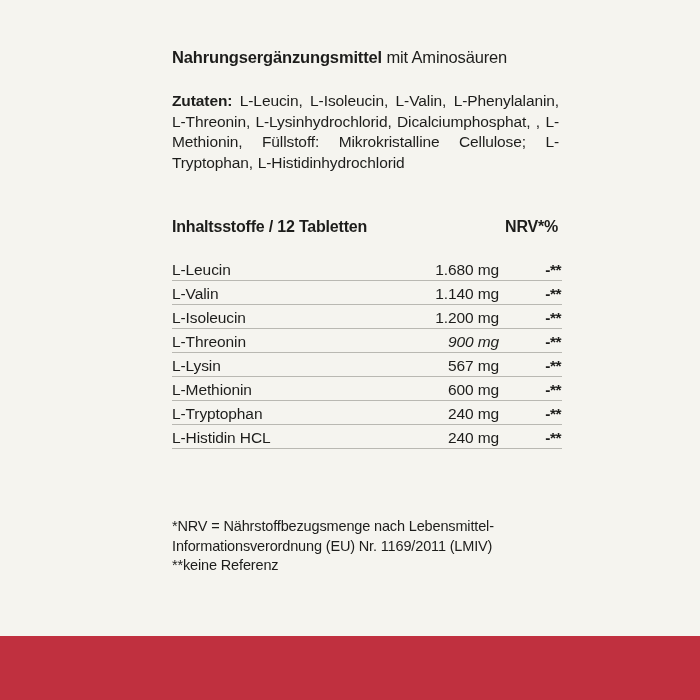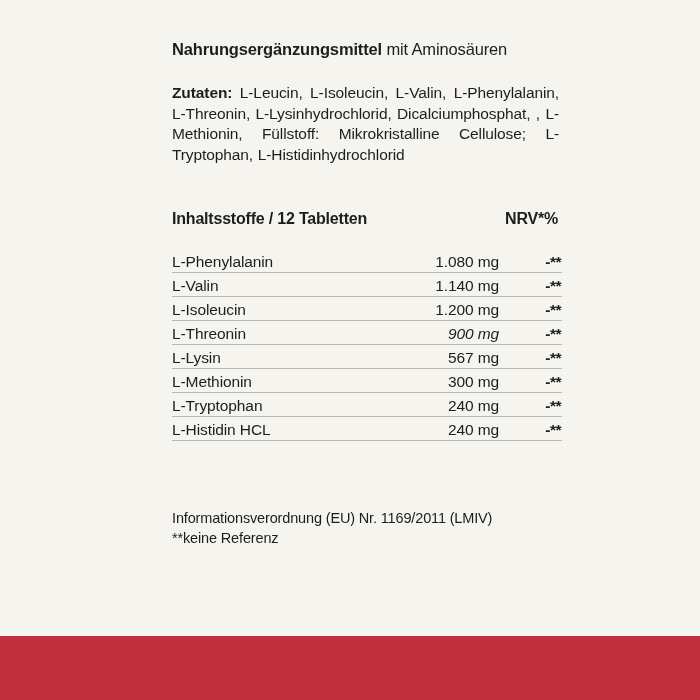--- a/index.html
+++ b/index.html
@@ -24,21 +24,21 @@
     top: 0;
     width: 700px;
     height: 636px;
     background: #f5f4ef;
     box-sizing: border-box;
   }
 
   .content {
     position: absolute;
     left: 172px;
-    top: 8px;
+    top: 16px;
     width: 387px;
   }
 
   
   .headline {
     margin-top: 30px;
     font-size: 16.5px;
     line-height: 22px;
     letter-spacing: -0.15px;
     white-space: nowrap;
@@ -151,22 +151,22 @@
 
     <div class="table-block">
       <div class="table-head">
         <span class="th-name">Inhaltsstoffe / 12 Tabletten</span>
         <span class="th-nrv">NRV*%</span>
       </div>
 
       <table class="nutrients">
         <tbody>
             <tr>
-              <td class="c-name" style="border-bottom-color: rgb(185, 184, 178);">L-Phenylalanin</td>
-              <td class="c-amount" style="border-bottom-color: rgb(185, 184, 178);">1.080 mg</td>
+              <td class="c-name" style="border-bottom-color: rgb(185, 184, 178);">L-Leucin</td>
+              <td class="c-amount" style="border-bottom-color: rgb(185, 184, 178);">1.680 mg</td>
               <td class="c-nrv" style="border-bottom-color: rgb(185, 184, 178);">-**</td>
             </tr>
             <tr>
               <td class="c-name" style="border-bottom-color: rgb(185, 184, 178);">L-Valin</td>
               <td class="c-amount" style="border-bottom-color: rgb(185, 184, 178);">1.140 mg</td>
               <td class="c-nrv" style="border-bottom-color: rgb(185, 184, 178);">-**</td>
             </tr>
             <tr>
               <td class="c-name" style="border-bottom-color: rgb(185, 184, 178);">L-Isoleucin</td>
               <td class="c-amount" style="border-bottom-color: rgb(185, 184, 178);">1.200 mg</td>
@@ -177,38 +177,39 @@
               <td class="c-amount" style="border-bottom-color: rgb(185, 184, 178); font-style: italic;">900 mg</td>
               <td class="c-nrv" style="border-bottom-color: rgb(185, 184, 178);">-**</td>
             </tr>
             <tr>
               <td class="c-name" style="border-bottom-color: rgb(185, 184, 178);">L-Lysin</td>
               <td class="c-amount" style="border-bottom-color: rgb(185, 184, 178);">567 mg</td>
               <td class="c-nrv" style="border-bottom-color: rgb(185, 184, 178);">-**</td>
             </tr>
             <tr>
               <td class="c-name" style="border-bottom-color: rgb(185, 184, 178);">L-Methionin</td>
-              <td class="c-amount" style="border-bottom-color: rgb(185, 184, 178);">300 mg</td>
+              <td class="c-amount" style="border-bottom-color: rgb(185, 184, 178);">600 mg</td>
               <td class="c-nrv" style="border-bottom-color: rgb(185, 184, 178);">-**</td>
             </tr>
             <tr>
               <td class="c-name" style="border-bottom-color: rgb(185, 184, 178);">L-Tryptophan</td>
               <td class="c-amount" style="border-bottom-color: rgb(185, 184, 178);">240 mg</td>
               <td class="c-nrv" style="border-bottom-color: rgb(185, 184, 178);">-**</td>
             </tr>
             <tr>
               <td class="c-name" style="border-bottom-color: rgb(185, 184, 178);">L-Histidin HCL</td>
               <td class="c-amount" style="border-bottom-color: rgb(185, 184, 178);">240 mg</td>
               <td class="c-nrv" style="border-bottom-color: rgb(185, 184, 178);">-**</td>
             </tr>
           </tbody>
       </table>
     </div>
 
     <div class="footnotes">
+      <div class="fn-line">*NRV = Nährstoffbezugsmenge nach Lebensmittel-</div>
       <div class="fn-line">Informationsverordnung (EU) Nr. 1169/2011 (LMIV)</div>
       <div class="fn-line">**keine Referenz</div>
     </div>
 
   </div>
 </div>
 
 <div class="red-band" style="background: rgb(192, 48, 63);"></div>
 
 </body></html>

